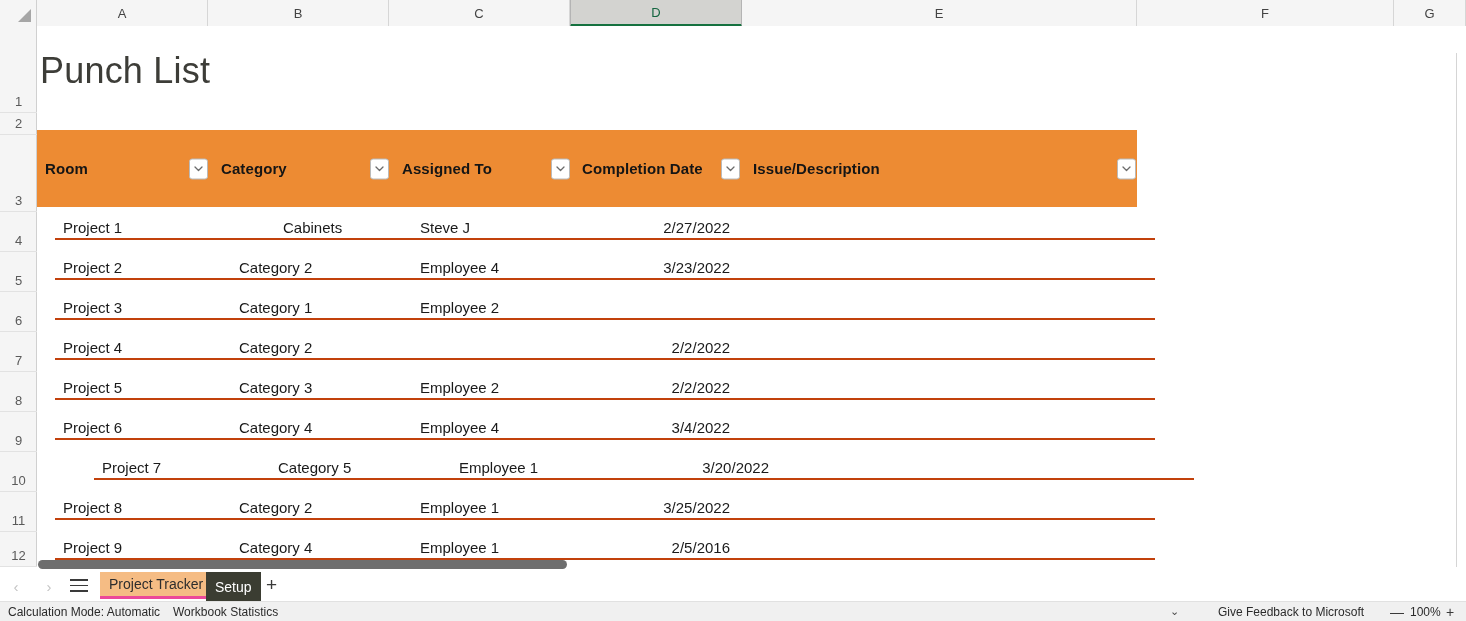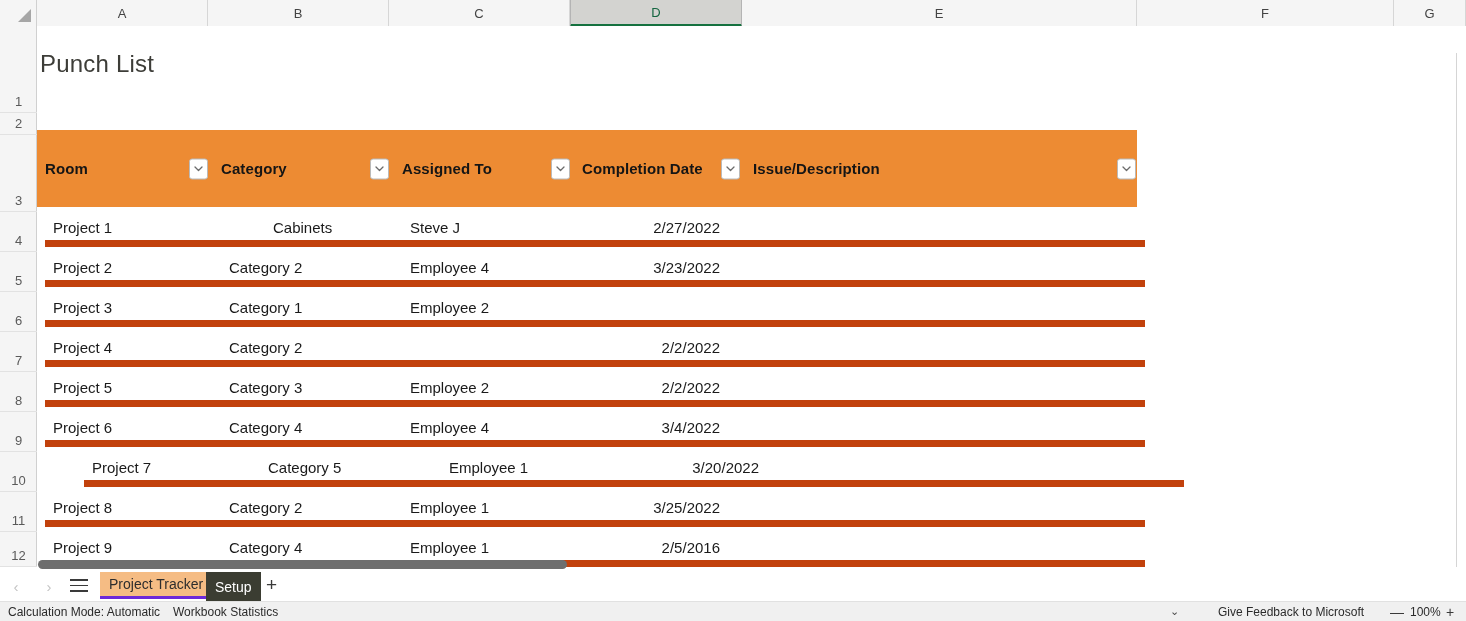--- a/index.html
+++ b/index.html
@@ -68,21 +68,21 @@
   
   .sheet {
     position: absolute; left: 37px; top: 26px;
     width: 1429px; height: 541px;
     background: #ffffff;
     overflow: hidden;
   }
 
   .sheet-title {
     position: absolute; left: 3px; top: 24px;
-    font-size: 24px; font-weight: 300;
+    font-size: 36px; font-weight: 300;
     color: #3d3d38;
     letter-spacing: 0.2px;
     white-space: nowrap;
   }
 
   
   .tbl-header {
     position: absolute; left: 0; top: 104px;
     width: 1100px; height: 77px;
     background: #ED8B33;
@@ -102,23 +102,23 @@
     background: #ffffff;
     border: 1px solid #b9b9b9;
     border-radius: 3px;
     display: flex; align-items: center; justify-content: center;
     cursor: pointer;
   }
   .filter-btn svg { display: block; }
 
   
   .data-row {
-    position: absolute; left: 8px;
-    width: 1100px; height: 40px;
-    border-bottom: 7px solid #c2410c;
+    position: absolute; left: 18px;
+    width: 1100px; height: 33px;
+    border-bottom: 2px solid #c2410c;
   }
   .cell {
     position: absolute; top: 0; height: 40px;
     display: flex; align-items: center;
     font-size: 15px; color: #1a1a1a;
     white-space: nowrap;
   }
   .cell.num { justify-content: flex-end; padding-right: 30px; }
 
   
@@ -168,21 +168,21 @@
     height: 29px;
     display: flex; align-items: center; justify-content: center;
     padding: 0 9px;
     font-size: 14px;
     cursor: pointer; user-select: none;
     white-space: nowrap;
   }
   .sheet-tab.active {
     background: #f5bc84;
     color: #2d2d2d;
-    border-bottom: 3px solid #6d28d9;
+    border-bottom: 3px solid #ec4899;
     height: 27px;
   }
   .sheet-tab.dark {
     background: #3b3d32;
     color: #ffffff;
   }
   .add-sheet {
     position: absolute; top: 5px;
     font-size: 19px; color: #3a3a3a;
     cursor: pointer; user-select: none;

